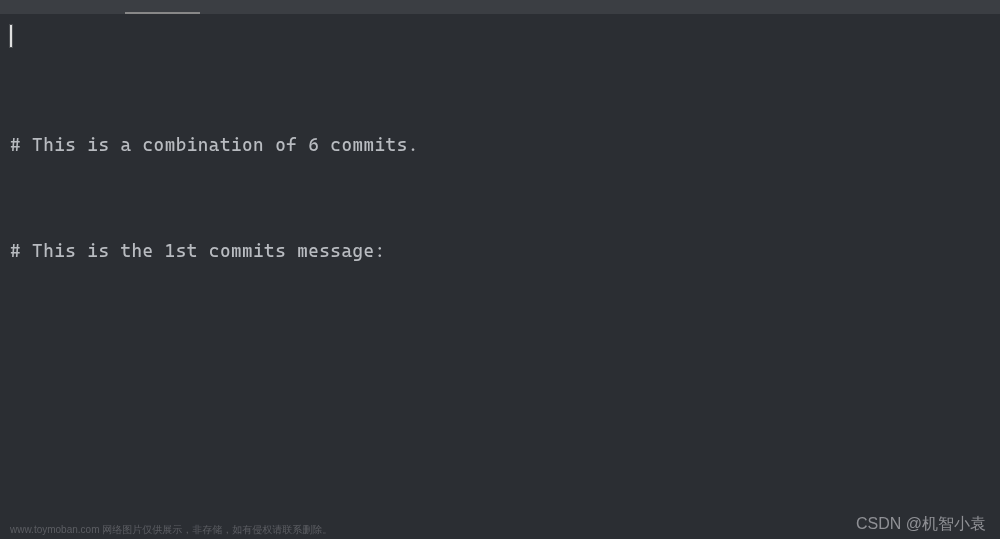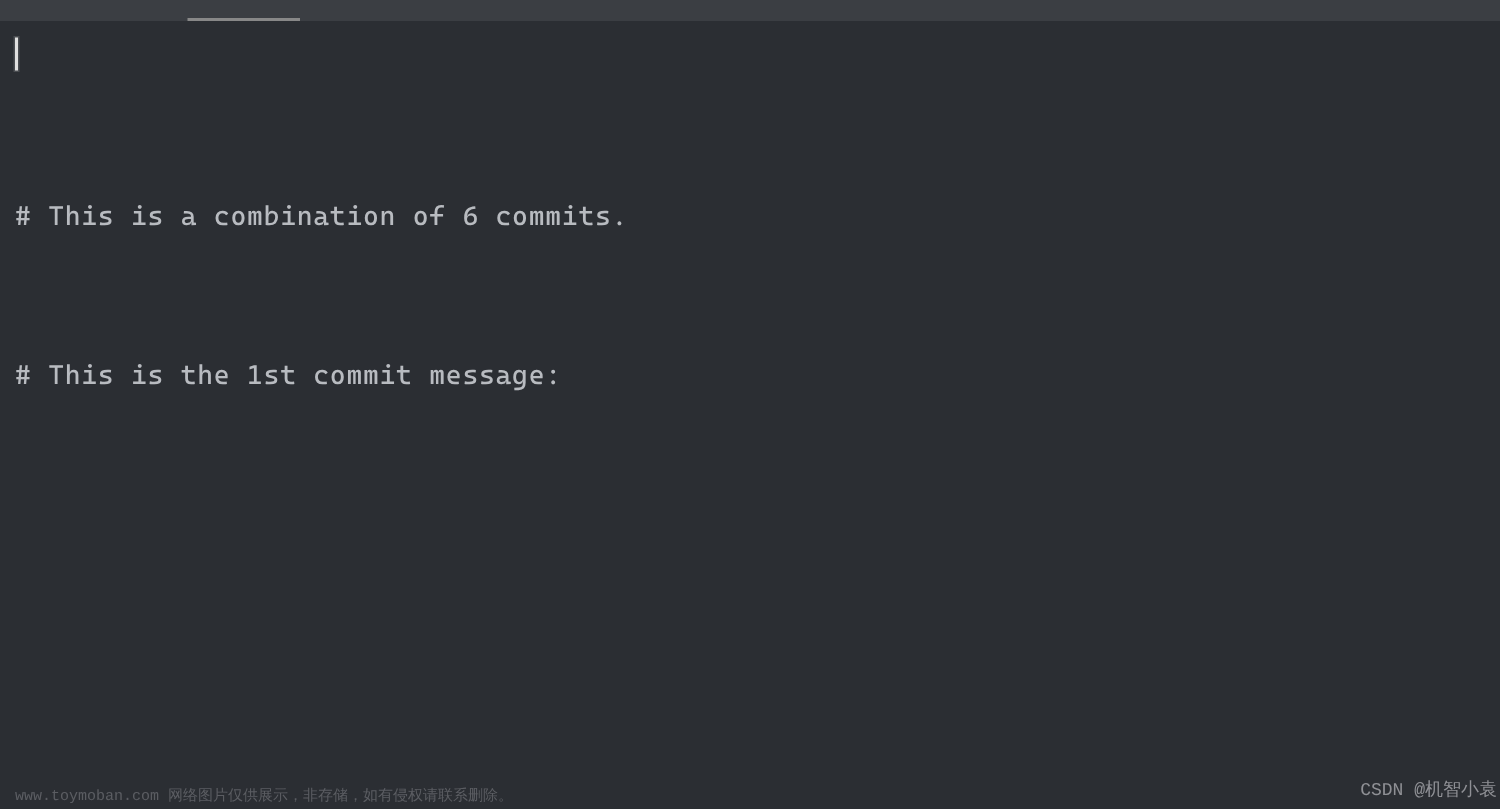--- a/index.html
+++ b/index.html
@@ -50,44 +50,44 @@
     }
     .cjk {
       letter-spacing: 4px;
     }
     .watermark-bottom {
       position: absolute;
       bottom: 2px;
       left: 10px;
       font-size: 10px;
       color: rgba(180,180,185,0.35);
-      font-family: Liberation Mono, monospace;
+      font-family: Liberation Sans, sans-serif;
       letter-spacing: 0;
     }
     .watermark-right {
       position: absolute;
       bottom: 4px;
-      right: 2px;
-      font-size: 12px;
+      right: 14px;
+      font-size: 16px;
       color: rgba(210,210,215,0.6);
-      font-family: Liberation Mono, monospace;
+      font-family: Liberation Sans, sans-serif;
       letter-spacing: 0;
     }
   </style>
 </head>
 <body>
 
 <div class="tab-bar">
   <div class="tab-indicator"></div>
 </div>
 
 <div class="editor">
   <div class="cursor"></div>
   <div class="line"># This is a combination of 6 commits.</div>
-  <div class="line"># This is the 1st commit message:</div>
+  <div class="line"># This is the 1st commits message:</div>
   <div class="line"></div>
   
   
   
   
   
   
   
   
   

